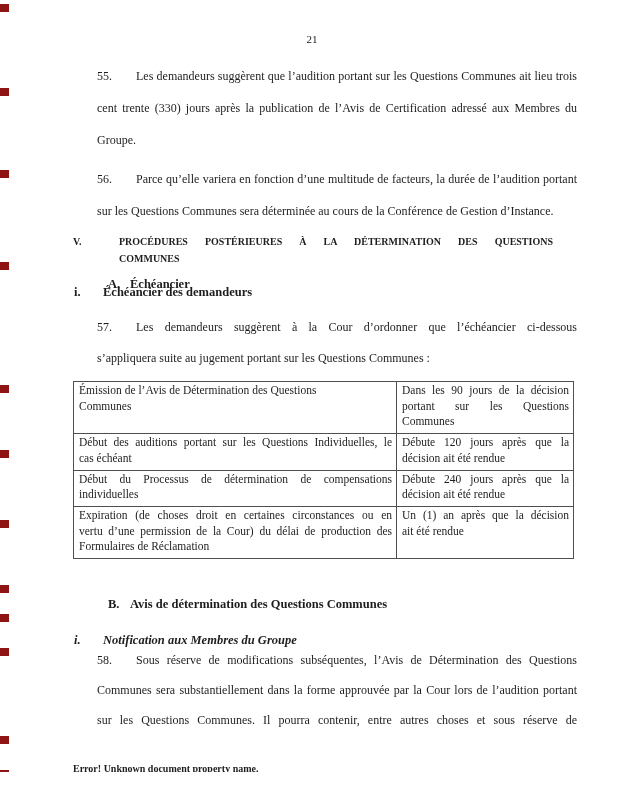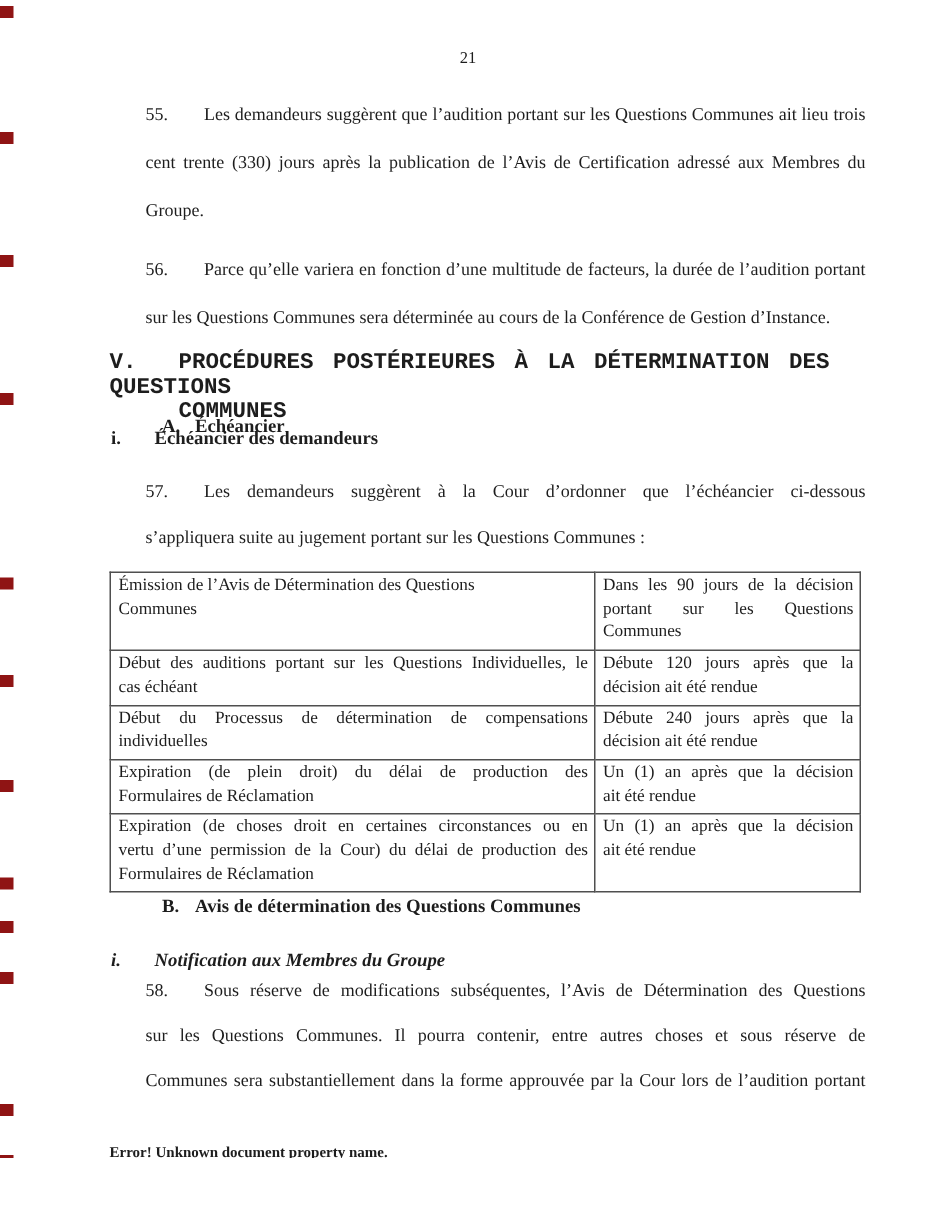--- a/index.html
+++ b/index.html
@@ -31,21 +31,21 @@
   .p57 { top: 312px; line-height: 30.5px; }
   .p58 { top: 645px; line-height: 30px; }
 
   .line { text-align: left; }
   .jl   { text-align: justify; text-align-last: justify; }
   .num  { display: inline-block; }
   .para .num { width: 39px; }
 
   .heading-v {
     top: 234px; left: 73px; width: 480px;
-    font-weight: bold; font-size: 15px; line-height: 16.5px; font-family: Liberation Mono, monospace;
+    font-weight: bold; font-size: 10px; line-height: 16.5px;
   }
   .heading-v .num { width: 46px; }
   .heading-v .line + .line { padding-left: 46px; }
 
   .sub-h { font-weight: bold; font-size: 12.5px; line-height: 16px; white-space: nowrap; }
   .sub-a  { top: 276px; left: 108px; }
   .sub-b  { top: 596px; left: 108px; }
   .sub-a .num, .sub-b .num { width: 22px; }
   .sub-i1 { top: 284px; left: 74px; }
   .sub-i2 { top: 632px; left: 74px; font-style: italic; }
@@ -159,30 +159,20 @@
             <div class="line jl">Début du Processus de détermination de compensations</div>
             <div class="line">individuelles</div>
           </td>
           <td class="col-right">
             <div class="line jl">Débute 240 jours après que la</div>
             <div class="line">décision ait été rendue</div>
           </td>
         </tr>
         <tr>
           <td class="col-left">
-            <div class="line jl">Expiration (de plein droit) du délai de production des</div>
-            <div class="line">Formulaires de Réclamation</div>
-          </td>
-          <td class="col-right">
-            <div class="line jl">Un (1) an après que la décision</div>
-            <div class="line">ait été rendue</div>
-          </td>
-        </tr>
-        <tr>
-          <td class="col-left">
             <div class="line jl">Expiration (de choses droit en certaines circonstances ou en</div>
             <div class="line jl">vertu d’une permission de la Cour) du délai de production des</div>
             <div class="line">Formulaires de Réclamation</div>
           </td>
           <td class="col-right">
             <div class="line jl">Un (1) an après que la décision</div>
             <div class="line">ait été rendue</div>
           </td>
         </tr>
       </tbody>
@@ -191,19 +181,19 @@
   <div class="abs sub-h sub-b">
     <span class="num">B.</span><span>Avis de détermination des Questions Communes</span>
   </div>
 
   <div class="abs sub-h sub-i2">
     <span class="num">i.</span><span>Notification aux Membres du Groupe</span>
   </div>
 
   <div class="abs para p58">
       <div class="line jl"><span class="num">58.</span>Sous réserve de modifications subséquentes, l’Avis de Détermination des Questions</div>
+      <div class="line jl">Communes sera substantiellement dans la forme approuvée par la Cour lors de l’audition portant</div>
       <div class="line jl">sur les Questions Communes. Il pourra contenir, entre autres choses et sous réserve de</div>
-      <div class="line jl">Communes sera substantiellement dans la forme approuvée par la Cour lors de l’audition portant</div>
     </div>
 
   <div class="abs footer">Error! Unknown document property name.</div>
 
 </div>
 
 </body></html>

